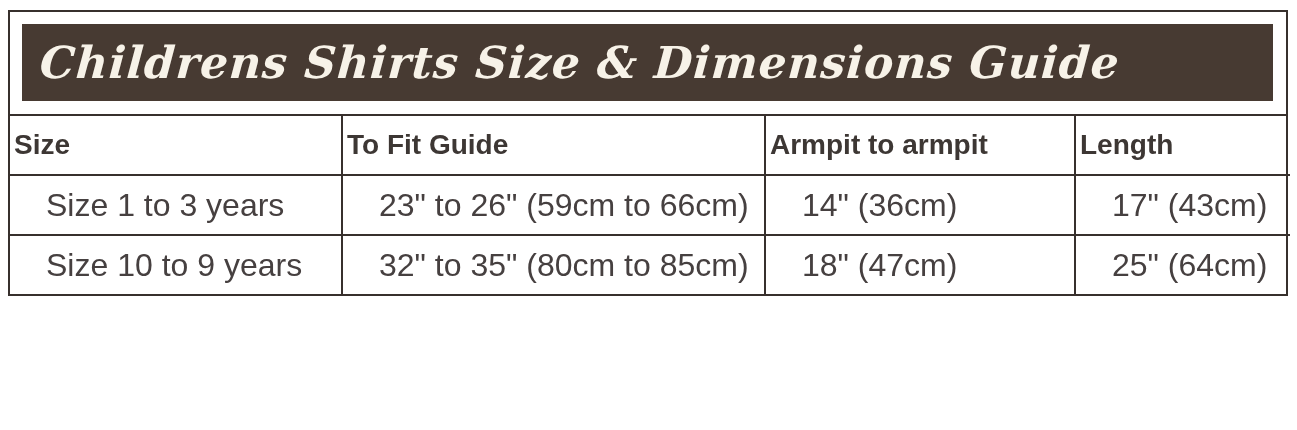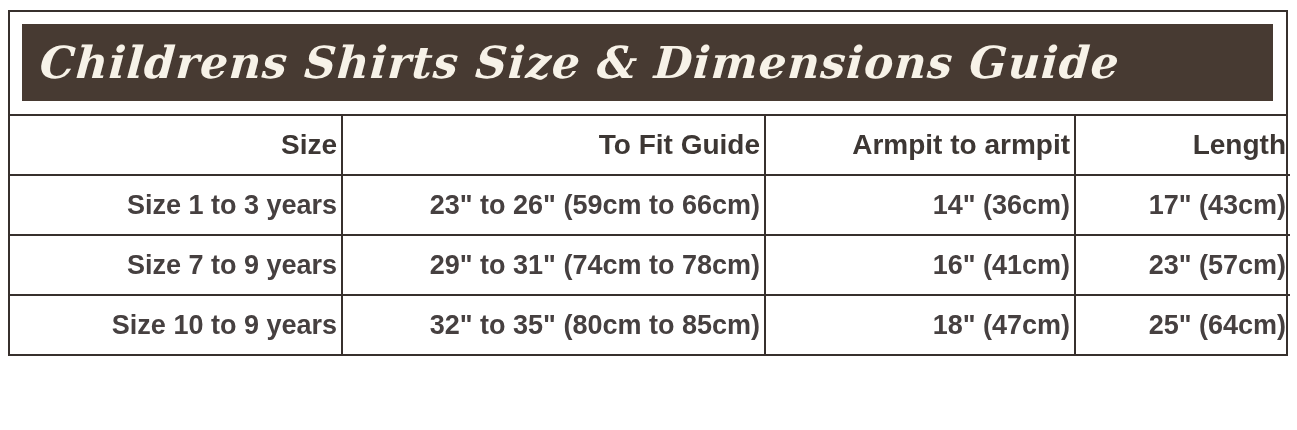--- a/index.html
+++ b/index.html
@@ -47,35 +47,35 @@
     border-collapse: collapse;
     border-style: hidden; 
     table-layout: fixed;
   }
   col.c-size   { width: 332px; }
   col.c-chest  { width: 423px; }
   col.c-armpit { width: 310px; }
   col.c-length { width: 215px; }
   th, td {
     border: 2px solid #37302d;
-    text-align: right;
+    text-align: left;
     vertical-align: middle;
     height: 58px;
     padding: 0 4px;
     white-space: nowrap;
     overflow: hidden;
   }
   th {
     font-size: 28px;
     font-weight: 700;
     color: #3d3734;
   }
   td {
-    font-size: 27px;
-    font-weight: 700;
+    font-size: 32px;
+    font-weight: 400;
     color: #464040;
     padding-left: 36px;
   }
 </style>
 </head>
 <body>
 
 <div class="frame">
   <div class="title-bar">
     <span class="title">Childrens Shirts Size &amp; Dimensions Guide</span>
@@ -97,26 +97,20 @@
         </tr>
       </thead>
       <tbody>
         <tr>
           <td>Size 1 to 3 years</td>
           <td>23" to 26" (59cm to 66cm)</td>
           <td>14" (36cm)</td>
           <td>17" (43cm)</td>
         </tr>
         <tr>
-          <td>Size 7 to 9 years</td>
-          <td>29" to 31" (74cm to 78cm)</td>
-          <td>16" (41cm)</td>
-          <td>23" (57cm)</td>
-        </tr>
-        <tr>
           <td>Size 10 to 9 years</td>
           <td>32" to 35" (80cm to 85cm)</td>
           <td>18" (47cm)</td>
           <td>25" (64cm)</td>
         </tr>
       </tbody>
     </table>
   </div>
 </div>
 

